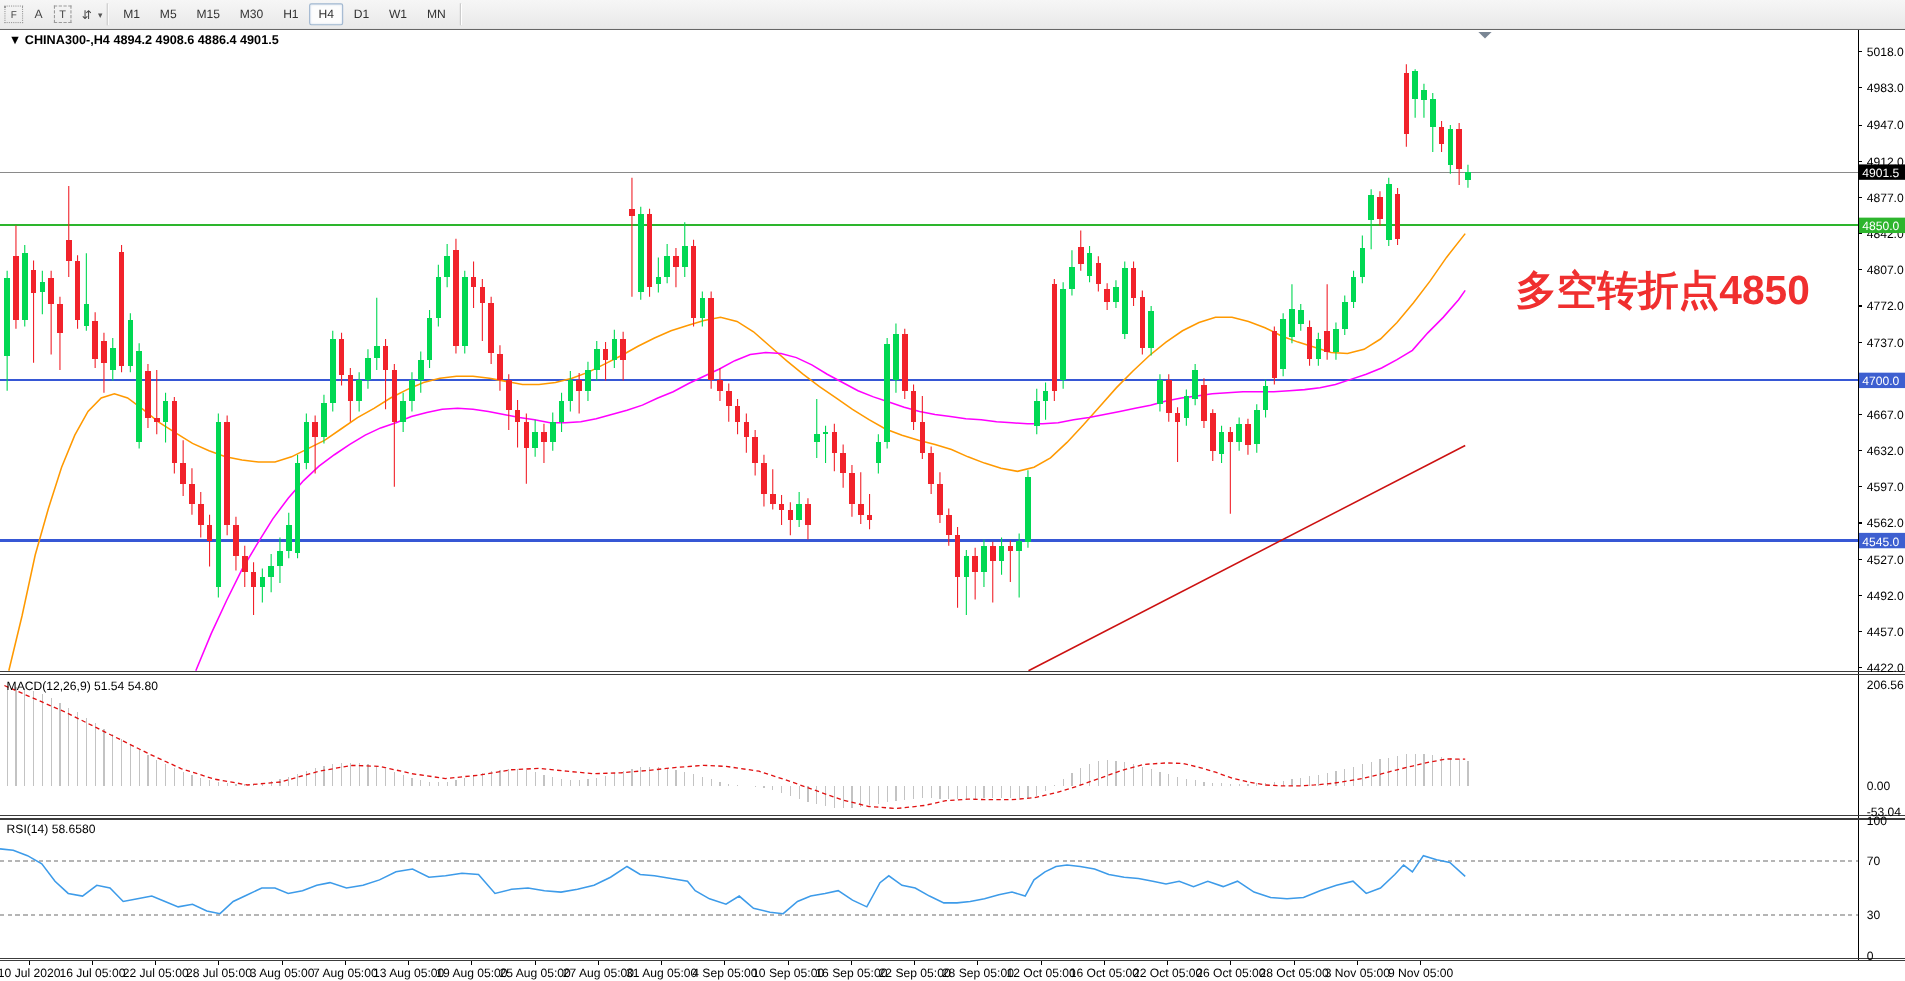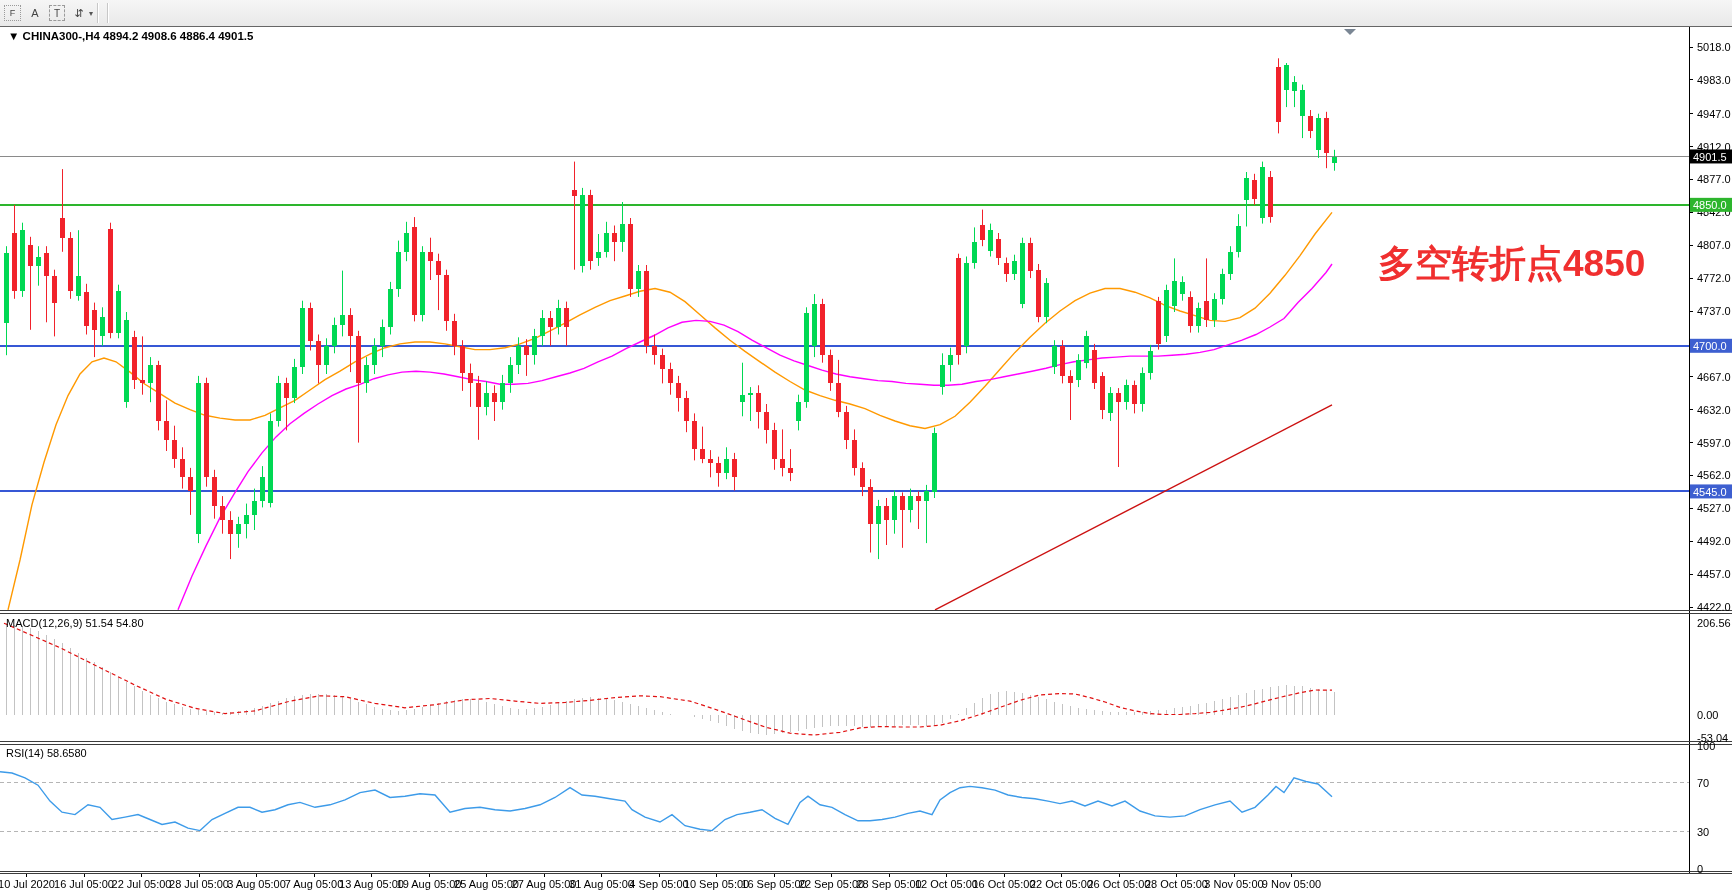--- a/index.html
+++ b/index.html
@@ -32,20 +32,31 @@
         <span>A</span>
       </span>
     <span class="tb-icon boxdash">
         <span>T</span>
       </span>
     <span class="tb-icon">
         <span>⇵</span>
       </span>
     <span class="caret">▾</span>
     <span class="tb-sep"></span>
+    <span id="tfbar" style="display:flex;">
+        <span class="tf-btn">M1</span>
+        <span class="tf-btn">M5</span>
+        <span class="tf-btn">M15</span>
+        <span class="tf-btn">M30</span>
+        <span class="tf-btn">H1</span>
+        <span class="tf-btn sel">H4</span>
+        <span class="tf-btn">D1</span>
+        <span class="tf-btn">W1</span>
+        <span class="tf-btn">MN</span>
+      </span>
     <span class="tb-sep"></span>
   </div>
 
   <div id="chartwrap">
     <svg id="cv" width="1732" height="866" viewBox="0 0 1732 866">
         <rect x="0" y="0" width="1732" height="866" fill="#ffffff"></rect>
         <line x1="0" y1="0.5" x2="1732" y2="0.5" stroke="#666" shape-rendering="crispEdges"></line>
         <line x1="1689.5" y1="1" x2="1689.5" y2="847" stroke="#000" shape-rendering="crispEdges"></line>
         <line x1="0" y1="130.46339999999998" x2="1689" y2="130.46339999999998" stroke="#8a8a8a" stroke-width="1" shape-rendering="crispEdges"></line>
         <line x1="0" y1="178.8528" x2="1689" y2="178.8528" stroke="#2db52d" stroke-width="2" shape-rendering="crispEdges"></line>

